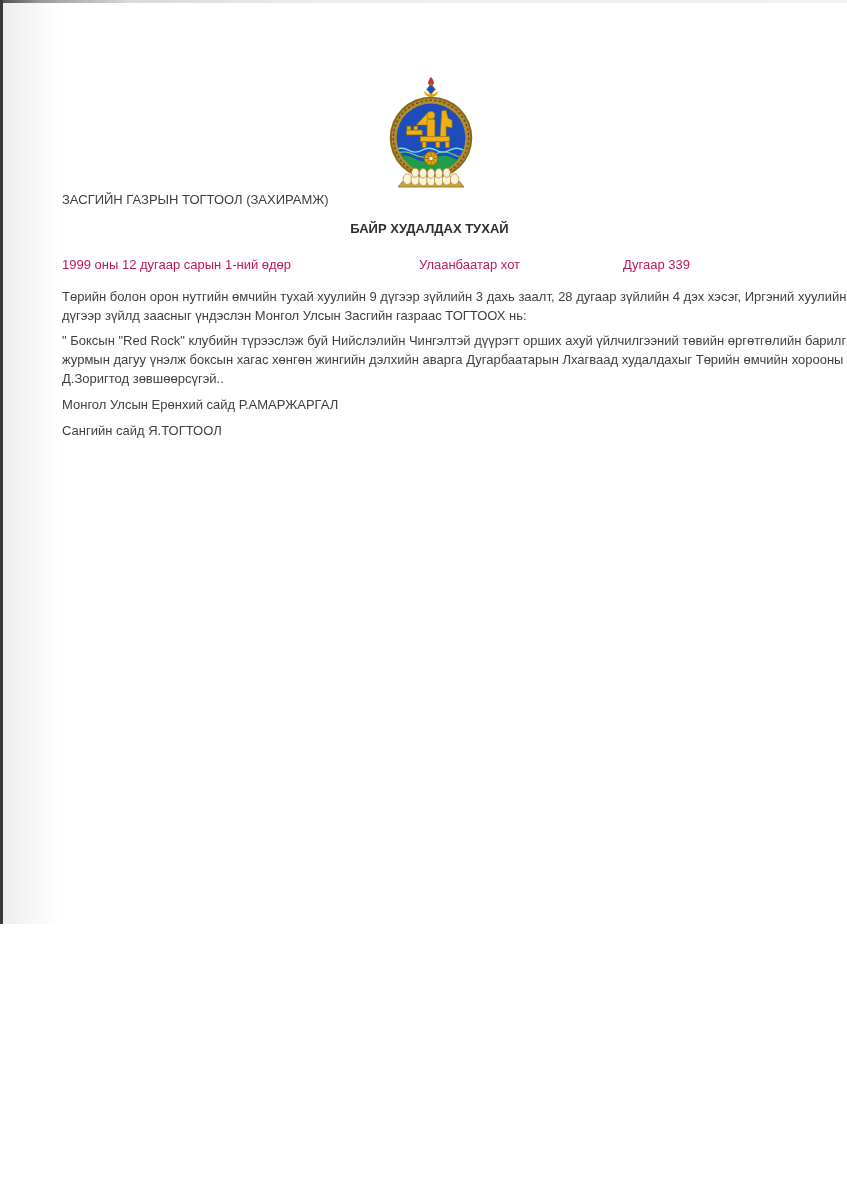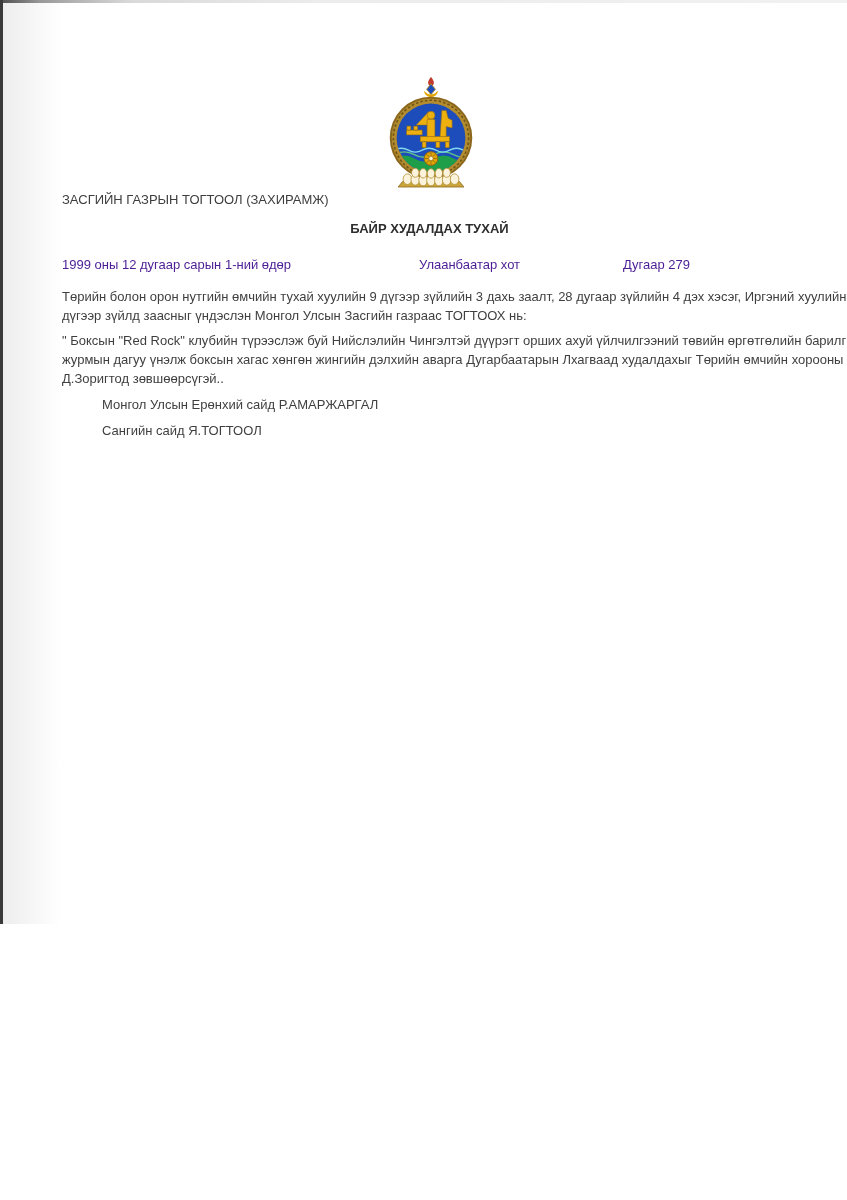--- a/index.html
+++ b/index.html
@@ -23,31 +23,31 @@
 
   .header-label {
     position:absolute; left:62px; top:192px;
     font-size:13px; line-height:15px; color:#3d3d3d; white-space:nowrap;
   }
   .doc-title {
     position:absolute; left:0; right:0; top:221px;
     text-align:center; font-size:13px; font-weight:bold; color:#2e2e2e; white-space:nowrap;padding-left:12px;
   }
   .meta-row { position:absolute; left:0; top:257px; width:100%; height:16px; }
-  .meta-row span { position:absolute; font-size:13px; color:#4c1d95; white-space:nowrap; }
+  .meta-row span { position:absolute; font-size:13px; color:#be185d; white-space:nowrap; }
   .meta-date   { left:62px; }
   .meta-city   { left:419px; }
   .meta-number { left:623px; }
 
   .para { position:absolute; left:62px; font-size:13px; line-height:19px; color:#3f3f3f; }
   .para .line { white-space:nowrap; }
   .para-1 { top:287px; }
   .para-2 { top:331px; }
 
-  .signature { position:absolute; left:62px; font-size:13px; color:#3f3f3f; white-space:nowrap;margin-left:40px; }
+  .signature { position:absolute; left:62px; font-size:13px; color:#3f3f3f; white-space:nowrap; }
   .sig-1 { top:397px; }
   .sig-2 { top:423px; }
 
   .footer-rule {
     position:absolute; left:62px; top:1156px; width:744px; height:0;
     border-top:1px solid #8f8f8f;
   }
   .footer-page {
     position:absolute; right:15px; top:1152px;
     font-size:12px; color:#2b2b2b; white-space:nowrap;
@@ -125,21 +125,21 @@
     </svg>
   </div>
 
   <div class="header-label">ЗАСГИЙН ГАЗРЫН ТОГТООЛ (ЗАХИРАМЖ)</div>
 
   <div class="doc-title">БАЙР ХУДАЛДАХ ТУХАЙ</div>
 
   <div class="meta-row">
     <span class="meta-date">1999 оны 12 дугаар сарын 1-ний өдөр</span>
     <span class="meta-city">Улаанбаатар хот</span>
-    <span class="meta-number">Дугаар 279</span>
+    <span class="meta-number">Дугаар 339</span>
   </div>
 
   <div class="para para-1">
     <div class="line">Төрийн болон орон нутгийн өмчийн тухай хуулийн 9 дүгээр зүйлийн 3 дахь заалт, 28 дугаар зүйлийн 4 дэх хэсэг, Иргэний хуулийн 274</div>
     <div class="line">дүгээр зүйлд заасныг үндэслэн Монгол Улсын Засгийн газраас ТОГТООХ нь:</div>
   </div>
 
   <div class="para para-2">
     <div class="line">" Боксын "Red Rock" клубийн түрээслэж буй Нийслэлийн Чингэлтэй дүүрэгт орших ахуй үйлчилгээний төвийн өргөтгөлийн барилгыг зохих</div>
     <div class="line">журмын дагуу үнэлж боксын хагас хөнгөн жингийн дэлхийн аварга Дугарбаатарын Лхагваад худалдахыг Төрийн өмчийн хорооны дарга</div>

